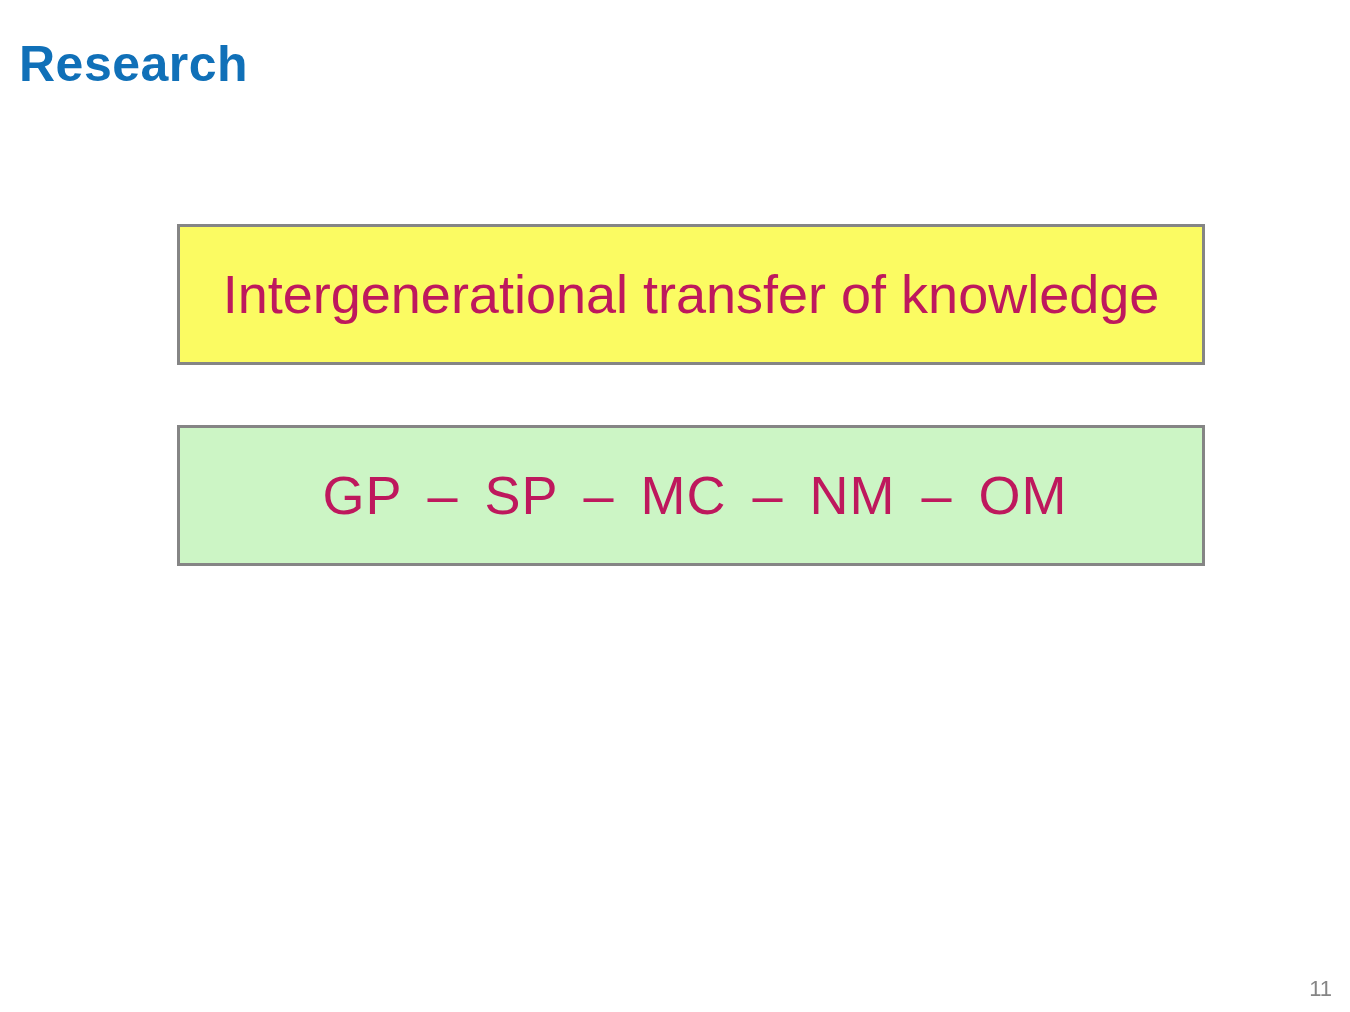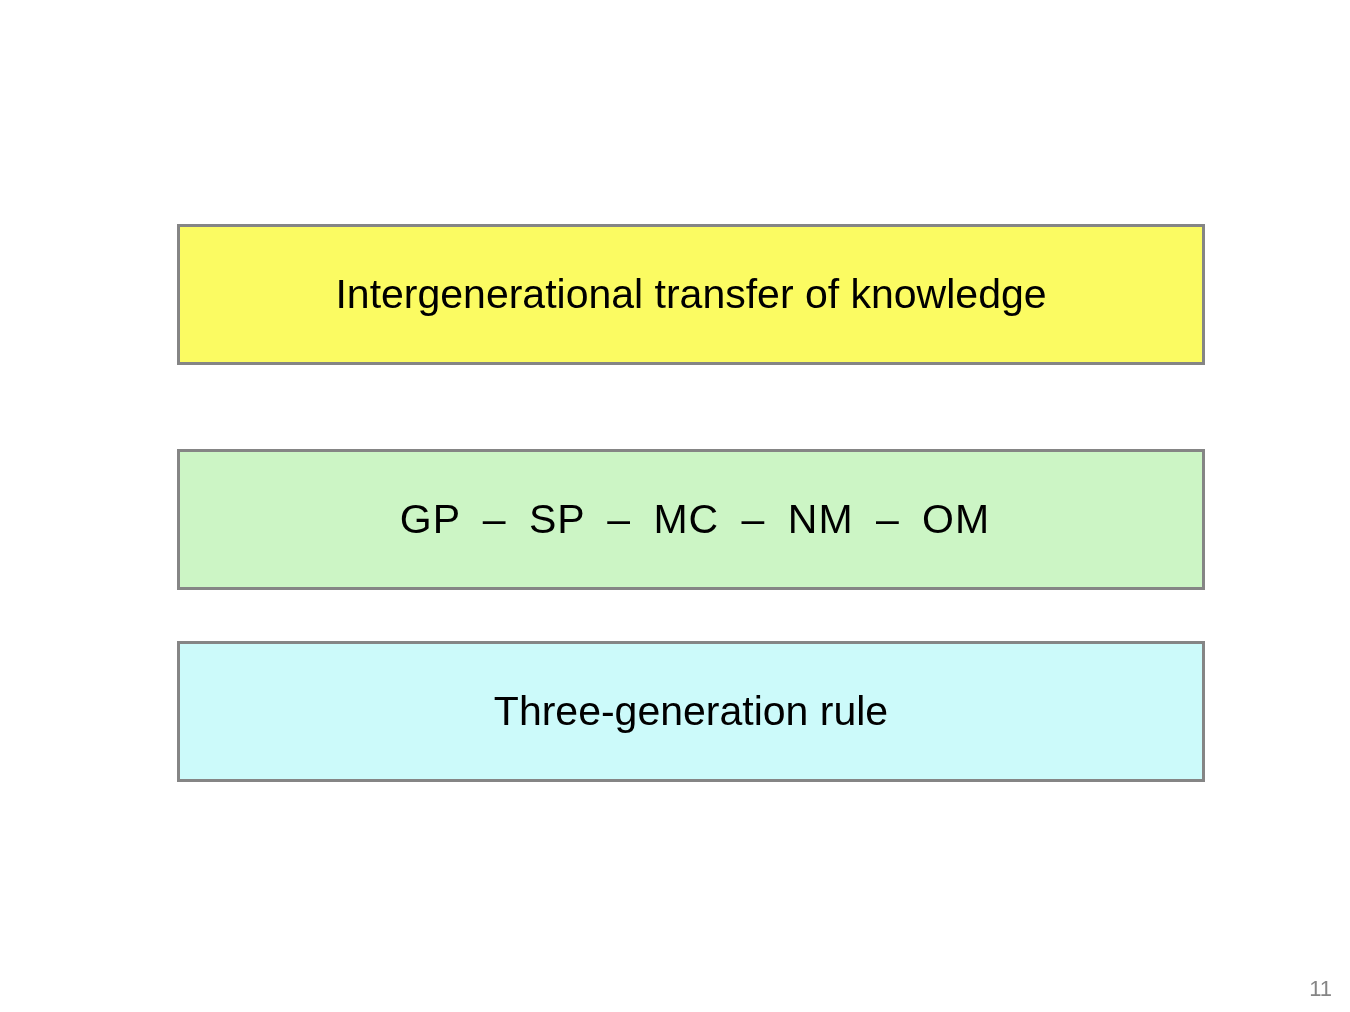--- a/index.html
+++ b/index.html
@@ -43,34 +43,34 @@
     height: 141px;
     box-sizing: border-box;
     border: 3px solid #858585;
     display: flex;
     align-items: center;
     justify-content: center;
     text-align: center;
   }
 
   .box-label {
-    font-size: 41px;
-    color: #000000;
+    font-size: 54px;
+    color: #be185d;
     line-height: 1.2;
     font-weight: normal;
     white-space: nowrap;
   }
 
   #box-knowledge {
     top: 224px;
     background: #FBFB62;
   }
 
   #box-generations {
-    top: 449px;
+    top: 425px;
     background: #CCF5C5;
     padding-left: 8px;
   }
 
   #box-rule {
     top: 641px;
     background: #CCFAFA;
   }
 
   #box-generations .box-label {
@@ -86,28 +86,26 @@
     font-weight: normal;
     color: #858585;
     line-height: 1;
   }
 </style>
 </head>
 <body>
 
 <div class="slide">
 
+  <div class="slide-title">Research</div>
 
   <div class="box" id="box-knowledge">
     <span class="box-label">Intergenerational transfer of knowledge</span>
   </div>
 
   <div class="box" id="box-generations">
     <span class="box-label">GP  –  SP  –  MC  –  NM  –  OM</span>
   </div>
 
-  <div class="box" id="box-rule">
-    <span class="box-label">Three-generation rule</span>
-  </div>
 
   <div class="page-number">11</div>
 
 </div>
 
 </body></html>

